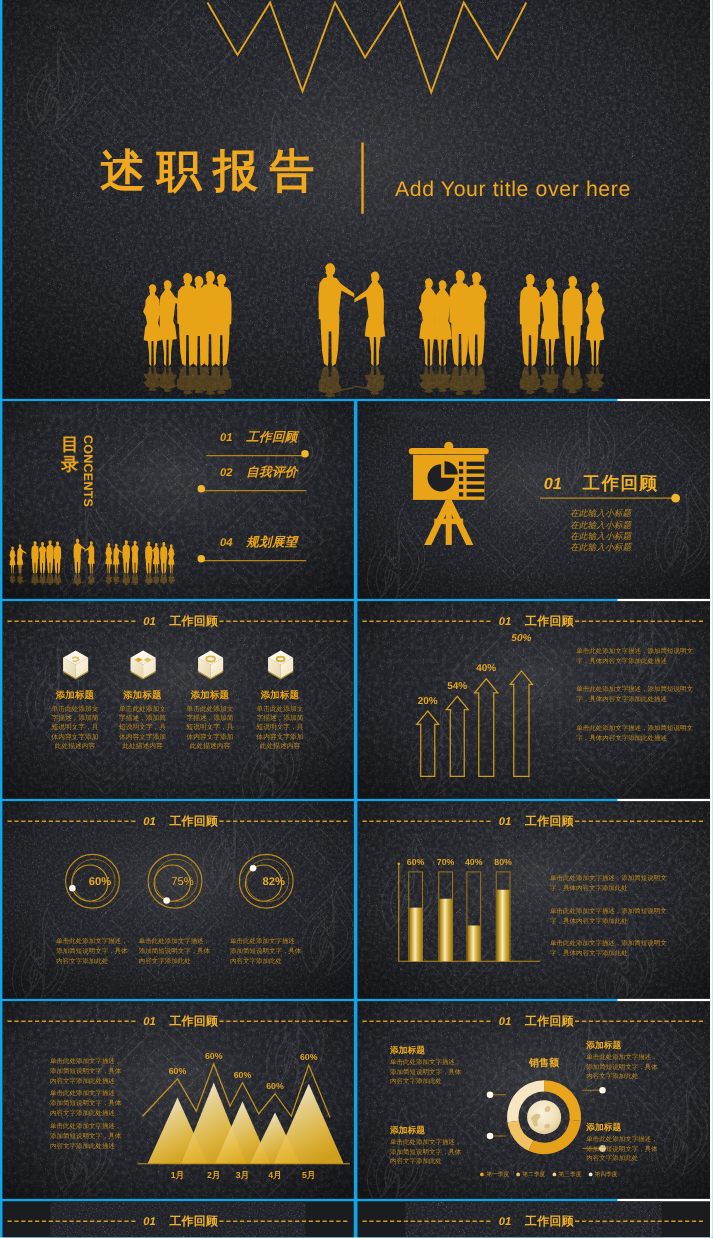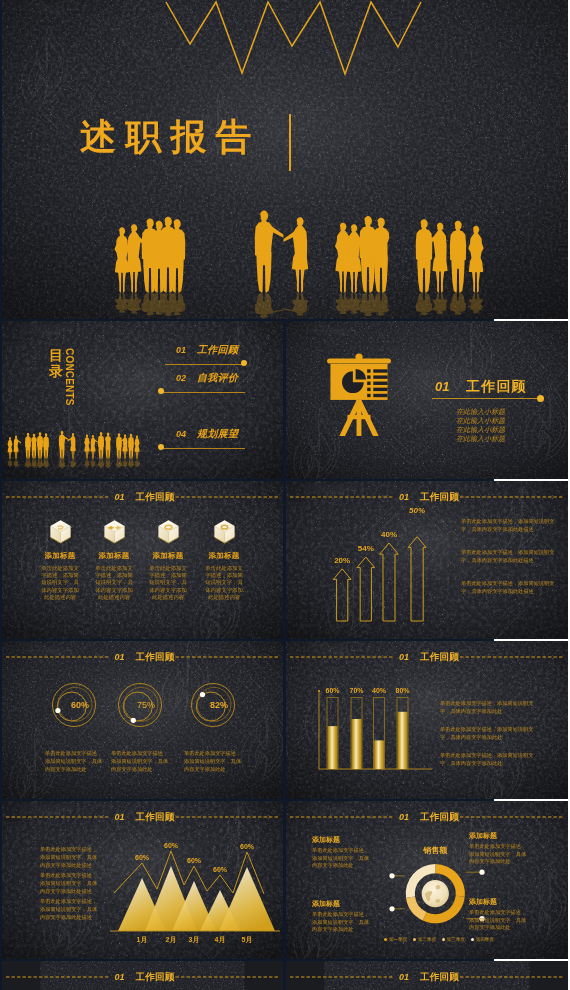--- a/index.html
+++ b/index.html
@@ -1,19 +1,19 @@
 <!DOCTYPE html>
 <html><head>
 <meta charset="utf-8">
 <title>PPT preview</title>
 <style>
 html,body{margin:0;padding:0;background:#fff;}
 body{width:570px;height:990px;overflow:hidden;
      font-family:"Liberation Sans","DejaVu Sans",sans-serif;}
-.deck{position:relative;width:494px;height:990px;background:#0f172a;}
+.deck{position:relative;width:494px;height:990px;background:#0ea5e9;}
 .slide{position:absolute;overflow:hidden;background:#1b1c20;}
 
 
 .tex{position:absolute;left:0;top:0;width:100%;height:100%;pointer-events:none;}
 .vign{background:radial-gradient(ellipse 72% 78% at 50% 40%,
       rgba(255,255,255,.085) 0%, rgba(255,255,255,.02) 35%, rgba(0,0,0,0) 58%, rgba(0,0,0,.45) 100%);}
 
 
 .abs{position:absolute;}
 svg{display:block;}
@@ -124,20 +124,21 @@
       </svg>
 
   <svg class="abs" style="left:160px;top:0px;width:264px;height:80px;" viewBox="0 0 264 80">
     <polyline points="4,2 28,44 54,2 80,73 106,2 130,46 158,2 183,74 209,2 236,47 259,2" fill="none" stroke="#E3A41D" stroke-width="1.5" stroke-linejoin="miter"></polyline>
   </svg>
 
   <div class="cover-title" style="left:78px;top:118px;font-size:36px;line-height:38px;letter-spacing:9.2px;">述职报告</div>
 
   <div class="cover-divider" style="left:287px;top:114px;width:1.6px;height:57px;"></div>
 
+  <div class="cover-sub-en" style="left:314px;top:142px;font-size:17px;letter-spacing:.5px;">Add Your title over here</div>
 
   <svg class="abs" style="left:0;top:205px;width:566px;height:114px;" viewBox="0 0 566 114">
     <g fill="#E8A317" transform="translate(0,88)">
       <g transform="translate(120,0) scale(0.672)">
             <path d="M-2.9,12.2 -4.3,4.8 -3.4,3.1 -2.2,1.9 -0.7,1.3 0.9,1.3 2.4,2.0 3.5,3.3 4.3,5.0 4.6,7.0 4.3,9.0 3.5,10.7 2.4,12.0 0.9,12.7 -0.7,12.7 -2.2,12.1 -3.4,10.9 -4.3,9.2 2.9,12.2 3.3,14.4 5.1,15.0 8.2,20.0 8.6,27.0 11.2,34.0 8.0,39.6 6.6,48.0 8.8,53.0 10.6,68.0 5.8,69.0 4.0,84.0 4.0,96.4 1.2,99.0 1.5,96.4 1.1,69.0 -1.1,69.0 -1.5,96.4 -1.2,99.0 -4.0,96.4 -4.0,84.0 -5.8,69.0 -10.6,68.0 -8.8,53.0 -6.6,48.0 -8.0,39.6 -11.2,34.0 -8.6,27.0 -8.2,20.0 -5.1,15.0 -3.3,14.4Z" transform="translate(0,-99)"></path>
           </g>
 <g transform="translate(132,0) scale(0.704)">
             <path d="M-2.9,12.2 -4.3,4.8 -3.4,3.1 -2.2,1.9 -0.7,1.3 0.9,1.3 2.4,2.0 3.5,3.3 4.3,5.0 4.6,7.0 4.3,9.0 3.5,10.7 2.4,12.0 0.9,12.7 -0.7,12.7 -2.2,12.1 -3.4,10.9 -4.3,9.2 2.9,12.2 4.6,14.6 4.4,21.5 3.4,15.0 5.1,15.0 8.2,20.0 9.4,21.0 21.2,29.5 21.4,33.2 9.2,27.0 8.4,32.0 6.6,48.0 8.8,53.0 10.6,68.0 5.8,69.0 4.0,84.0 4.0,96.4 1.2,99.0 1.5,96.4 1.1,69.0 -1.1,69.0 -1.5,96.4 -1.2,99.0 -4.0,96.4 -4.0,84.0 -5.8,69.0 -10.6,68.0 -8.8,53.0 -6.6,48.0 -6.2,55.0 -8.9,54.0 -9.2,33.0 -8.2,20.0 -5.1,15.0 -3.4,15.0 -4.4,21.5 -4.6,14.6Z" transform="translate(0,-99)"></path>
           </g>
 <g transform="translate(148,0) scale(0.760)">

